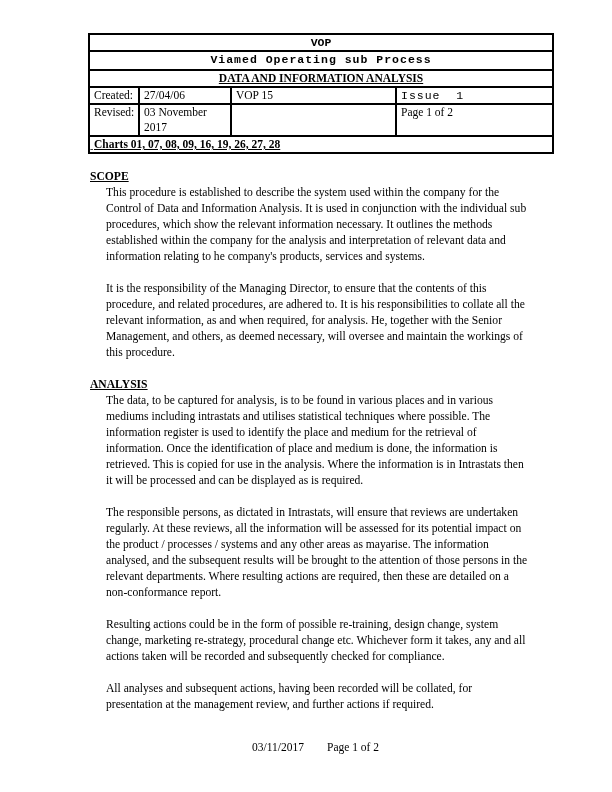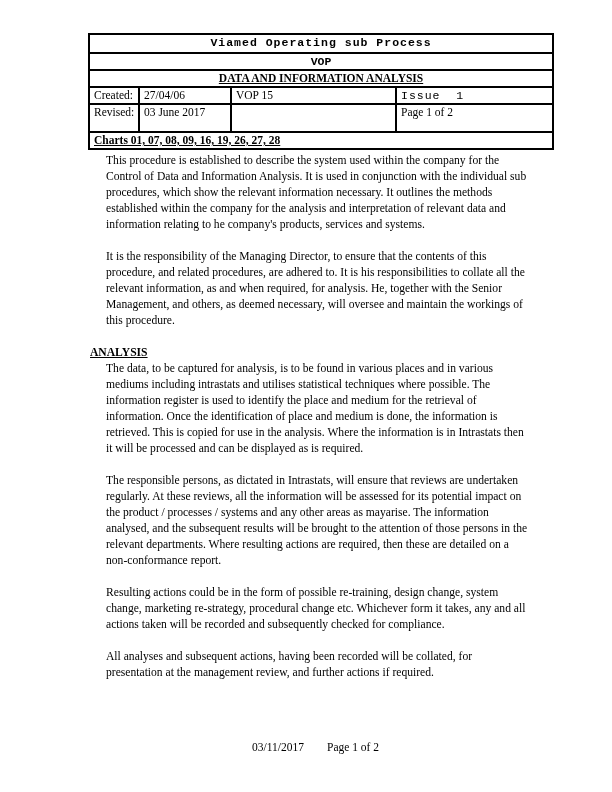--- a/index.html
+++ b/index.html
@@ -57,51 +57,52 @@
 <div class="page">
 
   <table class="hdr-table">
     <colgroup>
       <col style="width:50px">
         <col style="width:92px">
         <col style="width:165px">
         <col style="width:157px">
     </colgroup>
     <tbody>
-        <tr style="height:19px">
+        <tr style="height:14px">
+      <td colspan="4" class="cell-acronym">VOP</td>
+    </tr>
+    <tr style="height:19px">
       <td colspan="4" class="cell-title">Viamed Operating sub Process</td>
-    </tr>
-    <tr style="height:14px">
-      <td colspan="4" class="cell-acronym">VOP</td>
     </tr>
     <tr style="height:14px">
       <td colspan="4" class="cell-dept">DATA AND INFORMATION ANALYSIS</td>
     </tr>
     <tr style="height:16px">
       <td>Created:</td>
       <td>27/04/06</td>
       <td>VOP 15</td>
       <td class="cell-issue">Issue  1</td>
     </tr>
     <tr style="height:28px">
       <td>Revised:</td>
-      <td>03 June 2017</td>
+      <td>03 November 2017</td>
       <td></td>
       <td>Page 1 of 2</td>
     </tr>
     <tr style="height:13px">
       <td colspan="4"><span class="cell-charts">Charts 01, 07, 08, 09, 16, 19, 26, 27, 28</span></td>
     </tr>
   </tbody>
     </table>
 
   <div class="content">
     <div class="stray-mark">-</div>
 
     <div class="section">
+      <h2>SCOPE</h2>
       <p>This procedure is established to describe the system used within the company for the Control of Data and Information Analysis. It is used in conjunction with the individual sub procedures, which show the relevant information necessary. It outlines the methods established within the company for the analysis and interpretation of relevant data and information relating to he company's products, services and systems.</p>
     </div>
 
     <div class="section">
       <p>It is the responsibility of the Managing Director, to ensure that the contents of this procedure, and related procedures, are adhered to. It is his responsibilities to collate all the relevant information, as and when required, for analysis. He, together with the Senior Management, and others, as deemed necessary, will oversee and maintain the workings of this procedure.</p>
     </div>
 
     <div class="section">
       <h2>ANALYSIS</h2>
       <p>The data, to be captured for analysis, is to be found in various places and in various mediums including intrastats and utilises statistical techniques where possible. The information register is used to identify the place and medium for the retrieval of information. Once the identification of place and medium is done, the information is retrieved. This is copied for use in the analysis. Where the information is in Intrastats then it will be processed and can be displayed as is required.</p>

